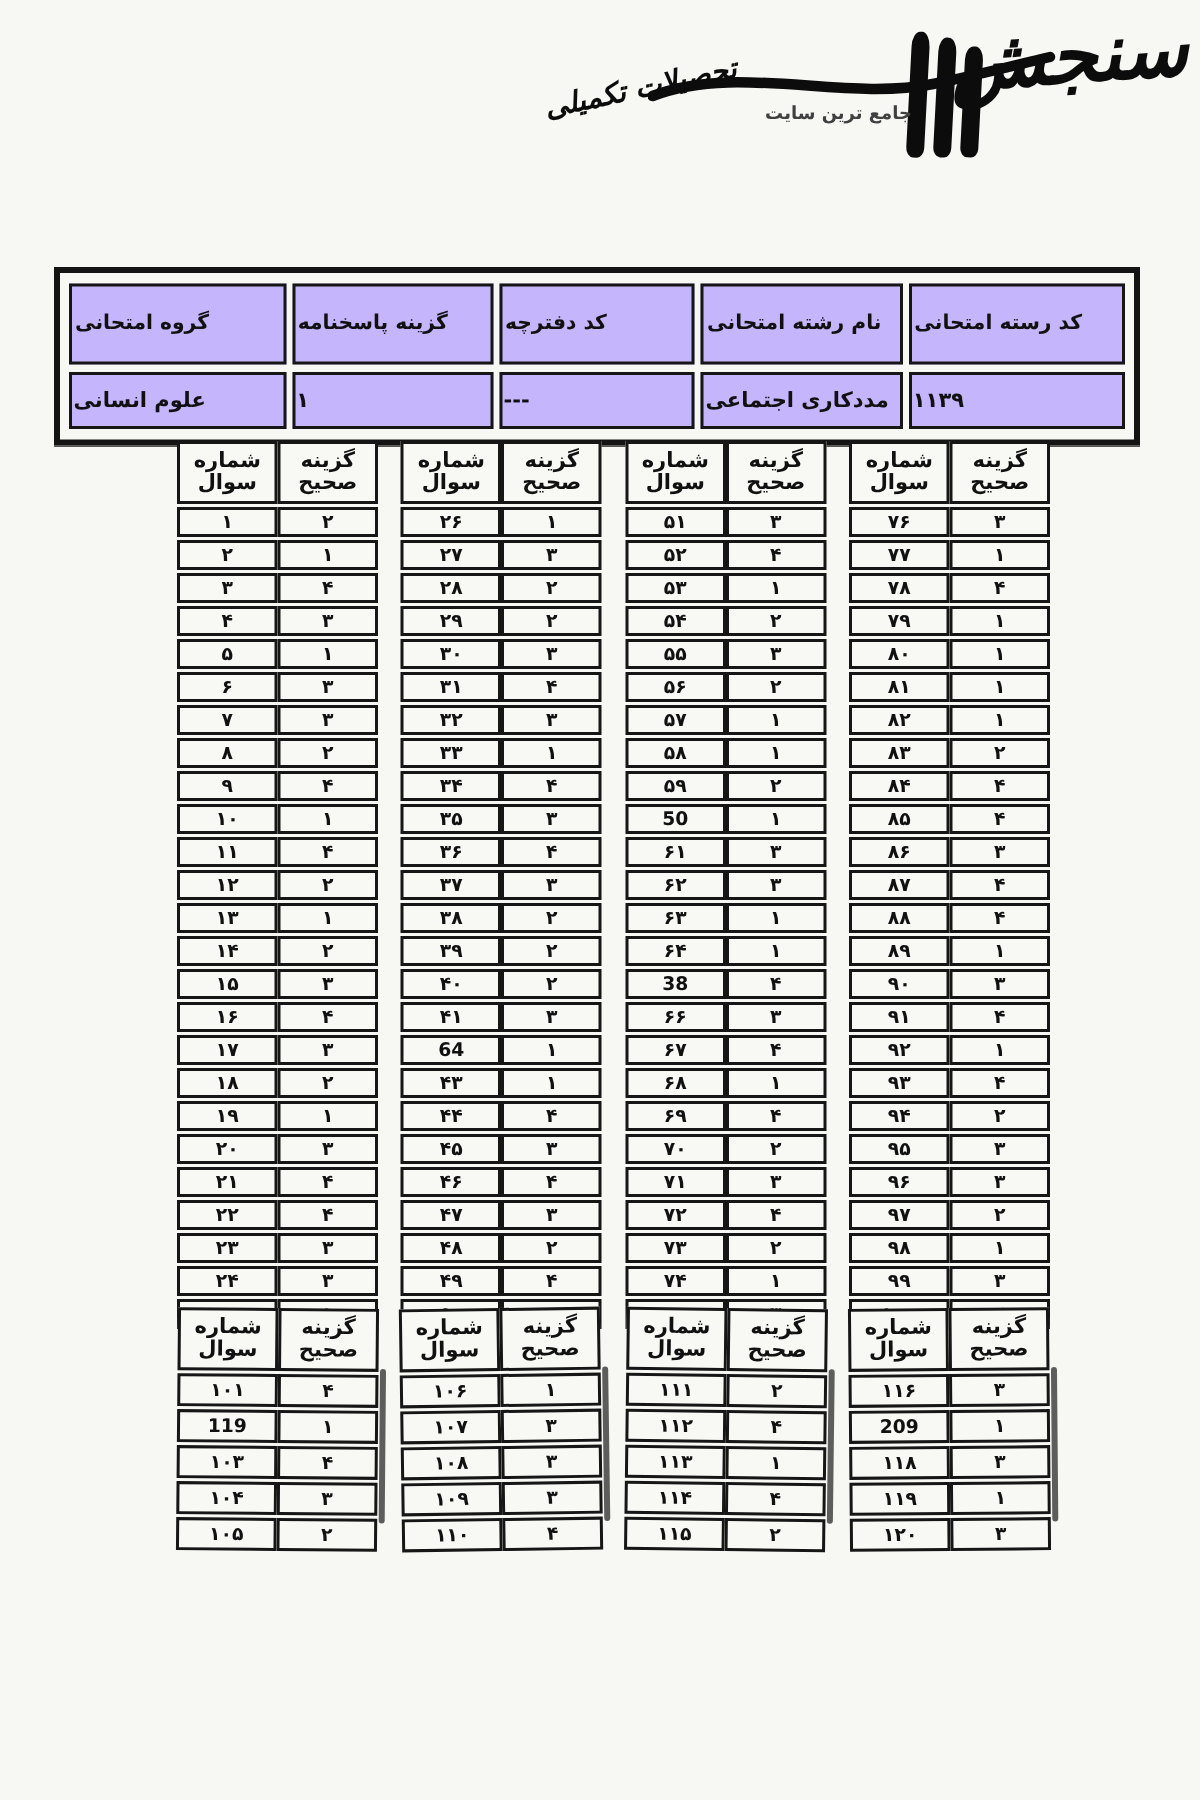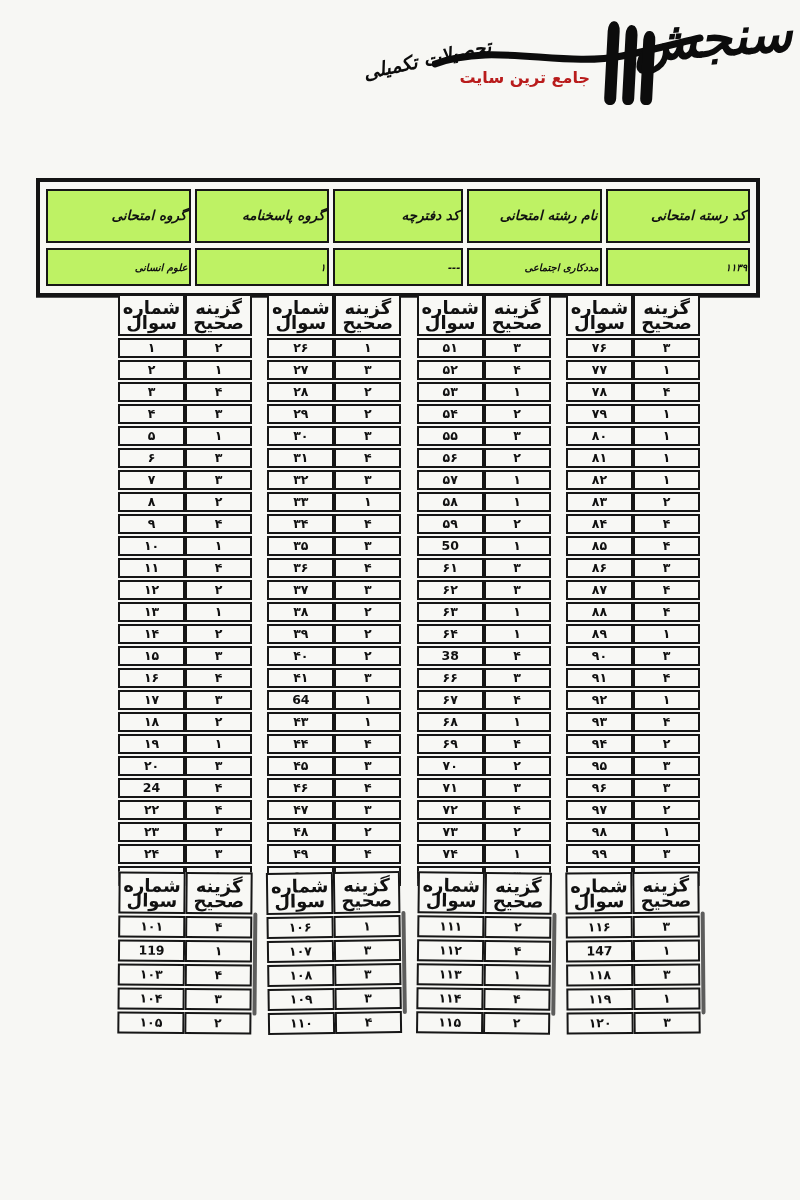--- a/index.html
+++ b/index.html
@@ -14,51 +14,50 @@
     position:absolute;top:2px;right:0;font-size:52px;font-weight:bold;font-style:italic;
     color:#0c0c0c;transform:rotate(-4deg);letter-spacing:-2px;white-space:nowrap;
   }
   .swash{position:absolute;top:22px;right:88px;width:272px;height:48px;}
   .bars{position:absolute;top:16px;right:138px;width:50px;height:84px;display:flex;gap:6px;transform:rotate(3deg);}
   .bars span{display:block;width:12px;background:#0c0c0c;border-radius:45% 45% 40% 40%/12% 12% 8% 8%;}
   .bars span:nth-child(1){height:74px;margin-top:8px;}
   .bars span:nth-child(2){height:80px;margin-top:3px;}
   .bars span:nth-child(3){height:84px;}
   .tagline{
-    position:absolute;top:62px;right:202px;font-size:16px;font-weight:bold;
-    color:#b91c1c;white-space:nowrap;
+    position:absolute;top:62px;right:184px;font-size:12px;font-weight:bold;
+    color:#404040;white-space:nowrap;
   }
   .tagline-cal{
     position:absolute;top:42px;right:300px;font-size:19px;font-weight:bold;font-style:italic;
     color:#0c0c0c;transform:rotate(-12deg);white-space:nowrap;
   }
   
   .info-wrap{
     position:absolute;top:178px;right:40px;width:712px;
     border:4px solid #141414;background:#f7f7f4;padding:2px;
     box-shadow:0 1px 0 #555;
   }
   table.info{width:100%;border-collapse:separate;border-spacing:4px 5px;table-layout:fixed;}
   table.info th,table.info td{
-    border:2.5px solid #161616;background:#bef264;text-align:right;vertical-align:middle;
+    border:2.5px solid #161616;background:#c4b5fd;text-align:left;vertical-align:middle;
     font-family:"DejaVu Sans",sans-serif;
-    font-style:italic;
   }
   table.info th{height:46px;font-size:13.5px;font-weight:bold;line-height:1.3;padding:2px;}
-  table.info td{height:32px;font-size:10px;font-weight:bold;}
+  table.info td{height:32px;font-size:14px;font-weight:bold;}
   
   .tables-row{position:absolute;right:100px;width:582px;display:flex;justify-content:space-between;direction:rtl;}
   .row-main{top:292px;flex-direction:row-reverse;}
   .row-small{top:870px;flex-direction:row-reverse;}
   .agroup{position:relative;width:134px;}
   .agroup table{width:100%;border-collapse:separate;border-spacing:0 2px;table-layout:fixed;direction:ltr;}
   .agroup th,.agroup td{
     border:2px solid #161616;background:#f8f8f5;text-align:center;vertical-align:middle;
   }
-  .agroup th{font-size:18px;font-weight:bold;line-height:15px;height:36px;padding:1px 0;}
+  .agroup th{font-size:14px;font-weight:bold;line-height:15px;height:36px;padding:1px 0;}
   .agroup th span{display:block;}
   .agroup td{height:14px;font-size:12.5px;font-weight:bold;line-height:14px;padding:1px 0;}
   .row-small .agroup td{height:16px;}
   
   .row-small .agroup:nth-child(1){transform:rotate(0.5deg);}
   .row-small .agroup:nth-child(2){transform:rotate(-0.8deg);}
   .row-small .agroup:nth-child(3){transform:rotate(0.7deg);}
   .row-small .agroup:nth-child(4){transform:rotate(-0.5deg);}
   .row-small .agroup::before{
     content:"";position:absolute;right:-5px;top:42px;width:4px;height:62%;
@@ -91,21 +90,21 @@
           <col style="width:19.5%">
           <col style="width:19%">
           <col style="width:19.5%">
           <col style="width:21%">
       </colgroup>
       <tbody>
           <tr>
         <th>کد رسته امتحانی</th>
         <th>نام رشته امتحانی</th>
         <th>کد دفترچه</th>
-        <th>گروه پاسخنامه</th>
+        <th>گزینه پاسخنامه</th>
         <th>گروه امتحانی</th>
       </tr>
       <tr>
         <td>۱۱۳۹</td>
         <td>مددکاری اجتماعی</td>
         <td>---</td>
         <td>۱</td>
         <td>علوم انسانی</td>
       </tr>
     </tbody>
@@ -202,21 +201,21 @@
      </tr>
             <tr>
        <td>۱۹</td>
        <td>۱</td>
      </tr>
             <tr>
        <td>۲۰</td>
        <td>۳</td>
      </tr>
             <tr>
-       <td>24</td>
+       <td>۲۱</td>
        <td>۴</td>
      </tr>
             <tr>
        <td>۲۲</td>
        <td>۴</td>
      </tr>
             <tr>
        <td>۲۳</td>
        <td>۳</td>
      </tr>
@@ -714,21 +713,21 @@
                 <span>صحیح</span>
               </th>
             </tr>
           </thead>
        <tbody>
             <tr>
        <td>۱۱۶</td>
        <td>۳</td>
      </tr>
             <tr>
-       <td>147</td>
+       <td>209</td>
        <td>۱</td>
      </tr>
             <tr>
        <td>۱۱۸</td>
        <td>۳</td>
      </tr>
             <tr>
        <td>۱۱۹</td>
        <td>۱</td>
      </tr>

